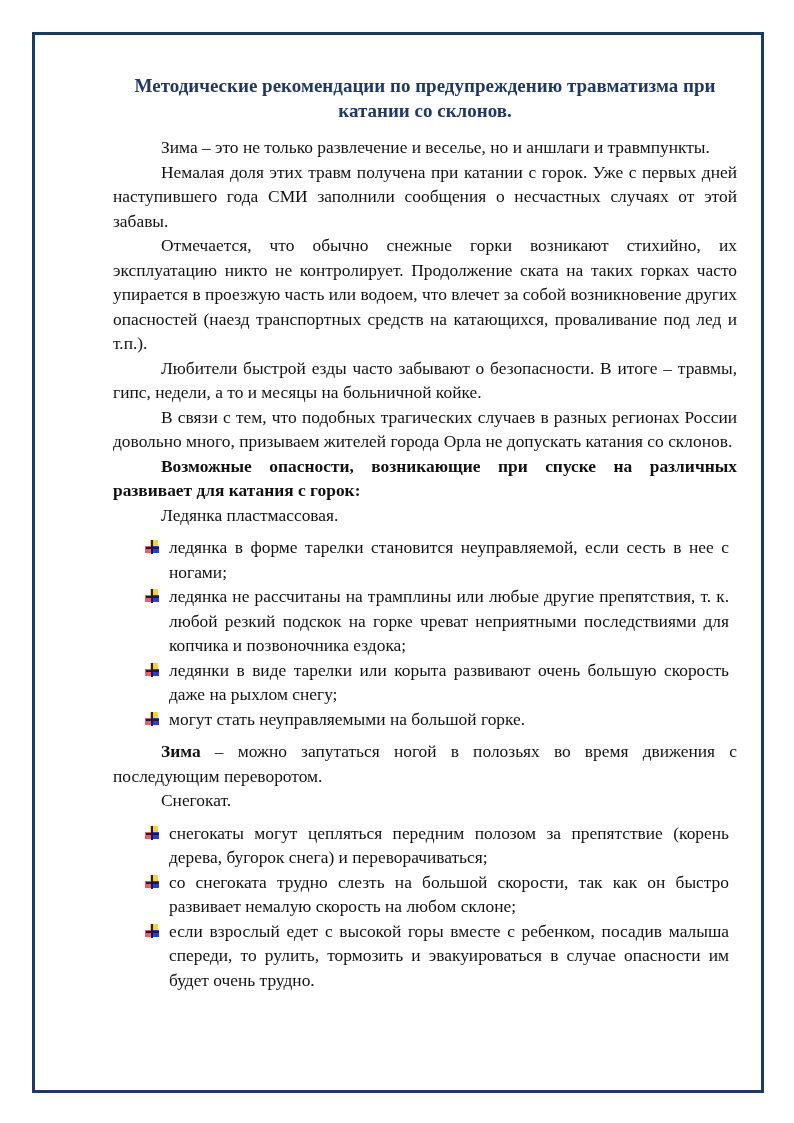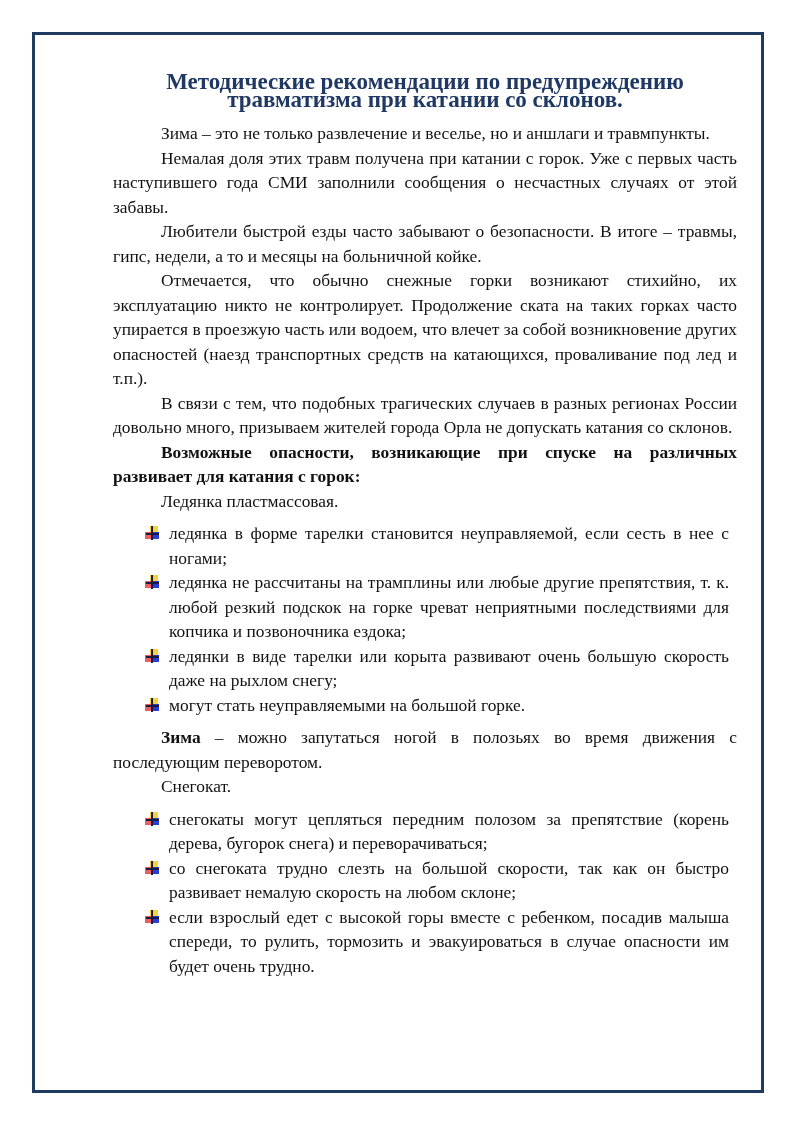--- a/index.html
+++ b/index.html
@@ -29,22 +29,22 @@
       left: 113px;
       top: 73px;
       width: 624px;
       font-size: 17.4px;
       line-height: 24.5px;
     }
     .title {
       text-align: center;
       font-weight: bold;
       color: #1f3864;
-      font-size: 23px;
-      line-height: 18px;
+      font-size: 19px;
+      line-height: 25px;
       margin: 0 0 12px 0;
       padding: 0 20px;
     }
     p {
       margin: 0;
       text-align: justify;
       text-indent: 48px;
     }
     p.bold { font-weight: bold; }
     p.subhead { font-weight: normal; }
@@ -83,23 +83,23 @@
   </style>
 </head>
 <body>
 
 <div class="page-frame"></div>
 
 <div class="content">
   <div class="title">Методические рекомендации по предупреждению травматизма при катании со склонов.</div>
 
   <p>Зима – это не только развлечение и веселье, но и аншлаги и травмпункты.</p>
-  <p>Немалая доля этих травм получена при катании с горок. Уже с первых часть наступившего года СМИ заполнили сообщения о несчастных случаях от этой забавы.</p>
+  <p>Немалая доля этих травм получена при катании с горок. Уже с первых дней наступившего года СМИ заполнили сообщения о несчастных случаях от этой забавы.</p>
+  <p>Отмечается, что обычно снежные горки возникают стихийно, их эксплуатацию никто не контролирует. Продолжение ската на таких горках часто упирается в проезжую часть или водоем, что влечет за собой возникновение других опасностей (наезд транспортных средств на катающихся, проваливание под лед и т.п.).</p>
   <p>Любители быстрой езды часто забывают о безопасности. В итоге – травмы, гипс, недели, а то и месяцы на больничной койке.</p>
-  <p>Отмечается, что обычно снежные горки возникают стихийно, их эксплуатацию никто не контролирует. Продолжение ската на таких горках часто упирается в проезжую часть или водоем, что влечет за собой возникновение других опасностей (наезд транспортных средств на катающихся, проваливание под лед и т.п.).</p>
   <p>В связи с тем, что подобных трагических случаев в разных регионах России довольно много, призываем жителей города Орла не допускать катания со склонов.</p>
 
   <p class="bold">Возможные опасности, возникающие при спуске на различных развивает для катания с горок:</p>
 
   <p class="subhead">Ледянка пластмассовая.</p>
   <ul class="bullets">
     <li>
       <span class="bullet">
           <span class="q-yellow"></span>
           <span class="q-red"></span>

